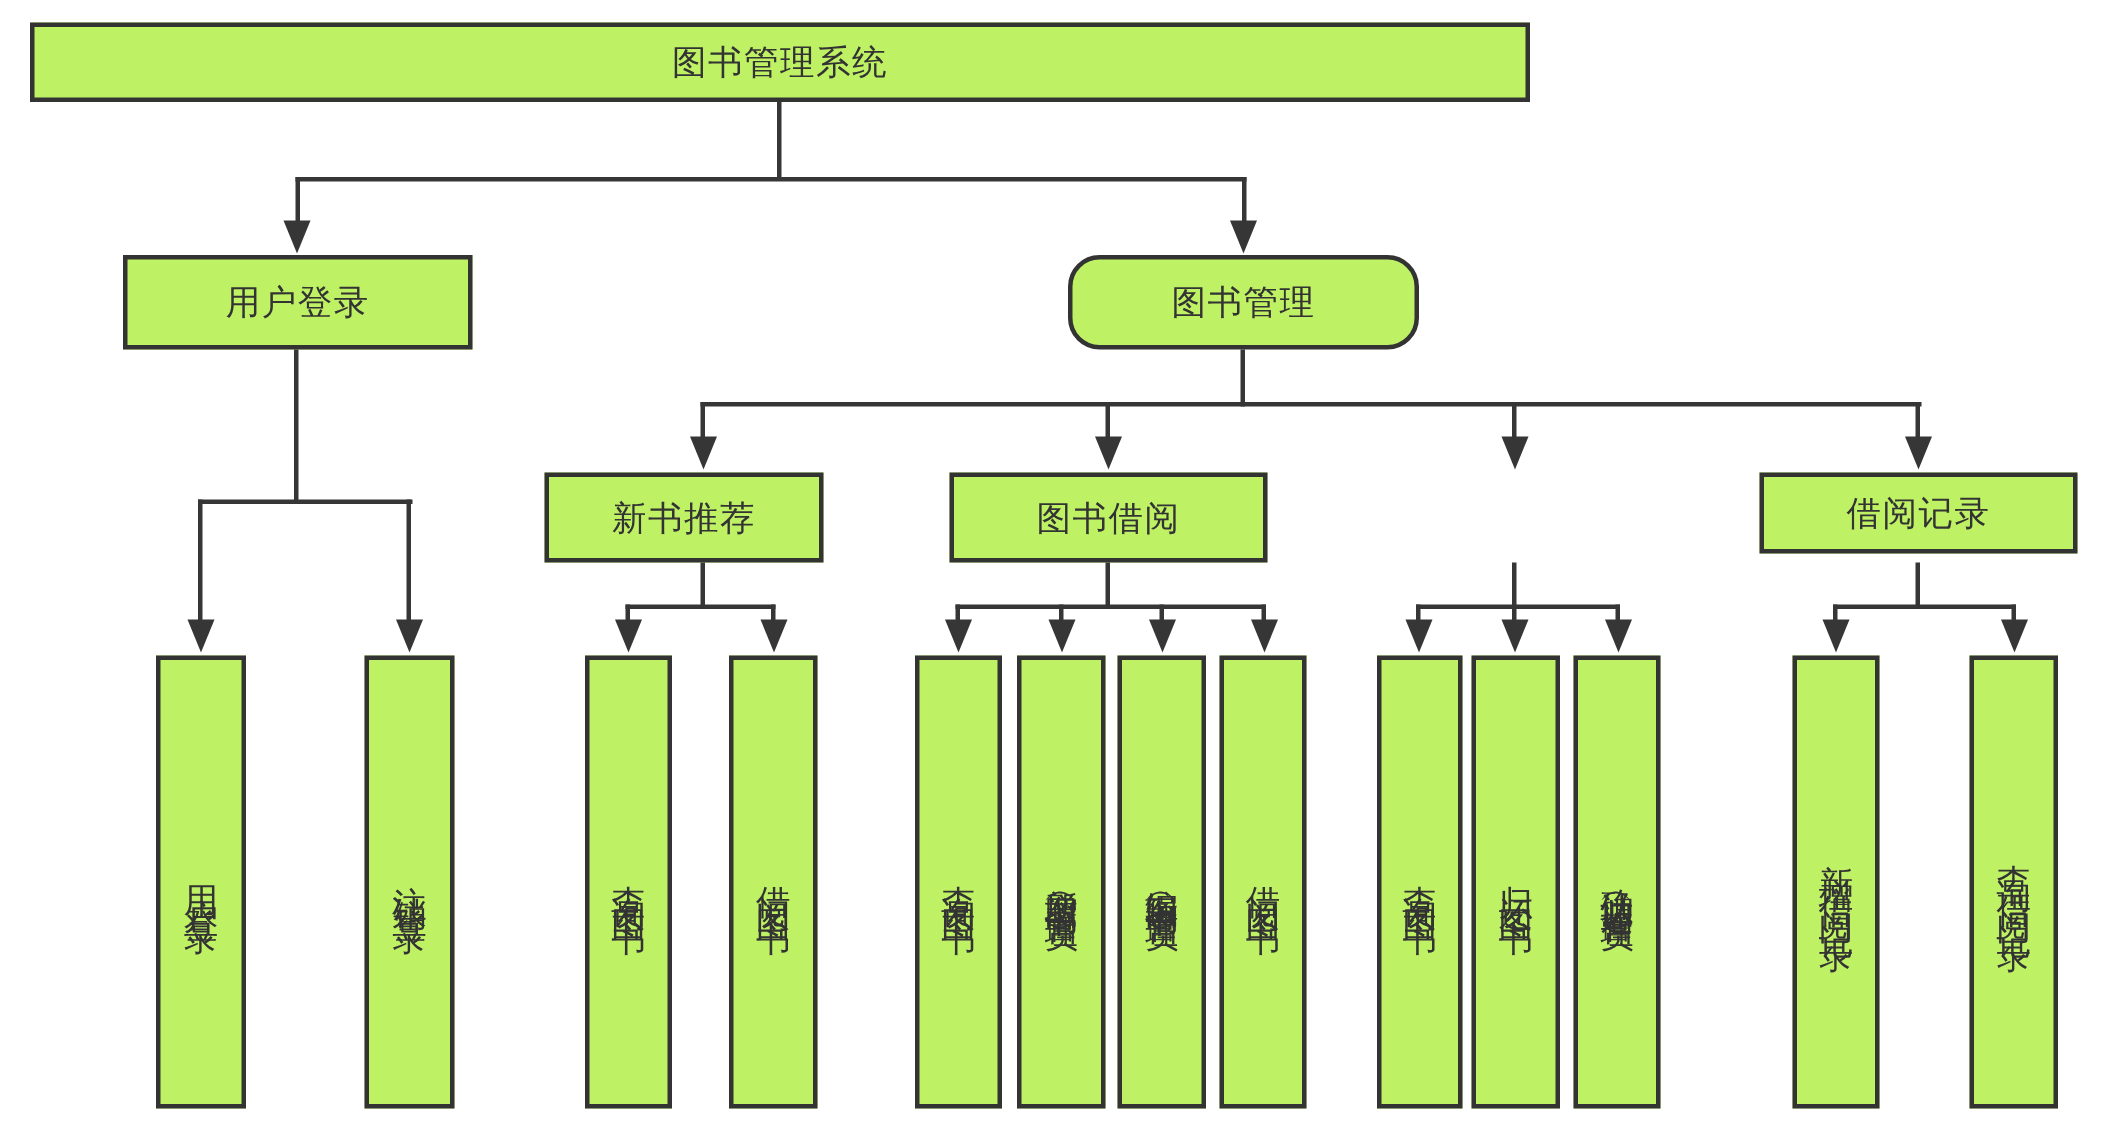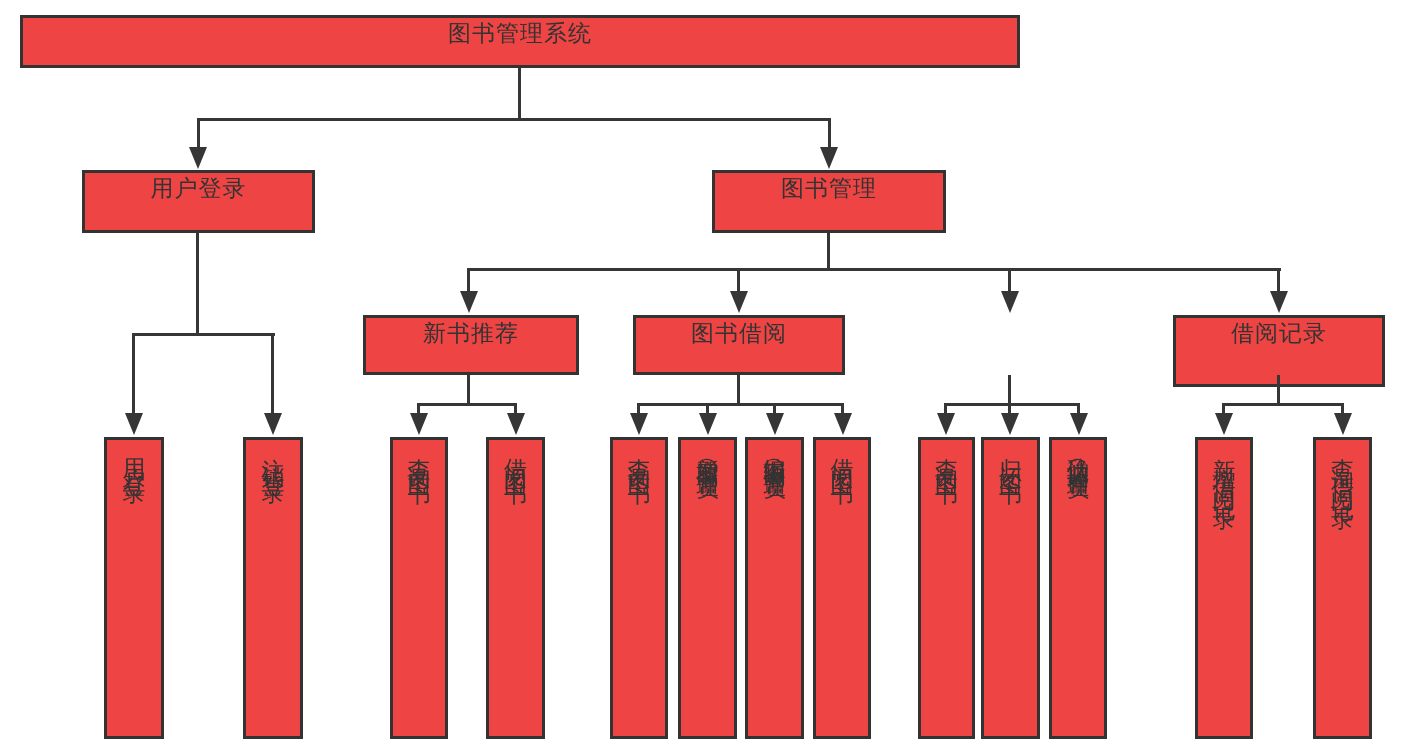--- a/index.html
+++ b/index.html
@@ -9,24 +9,25 @@
   }
   #canvas {
     position: relative;
     width: 1405px;
     height: 747px;
     background: #ffffff;
     overflow: hidden;
   }
   .node {
     position: absolute;
-    background: #ef4444;
+    background: #bef264;
     border: 3px solid #333333;
     box-sizing: border-box;
     display: flex;
+    align-items: center;
     justify-content: center;
     color: #333333;
   }
   .hlabel {
     font-size: 23px;
     letter-spacing: 1px;
     color: #333333;
     white-space: nowrap;
   }
   .leaf {
@@ -78,21 +79,21 @@
     <div class="line" style="left:197px; top:118px; width:634px; height:3px;"></div>
     <div class="line" style="left:197px; top:118px; width:3px;  height:30px;"></div>
     <div class="arrow" style="left:189px; top:147px;"></div>
     <div class="line" style="left:828px; top:118px; width:3px;  height:30px;"></div>
     <div class="arrow" style="left:820px; top:147px;"></div>
   </div>
 
   <div class="node" style="left:82px; top:170px; width:233px; height:63px;">
     <span class="hlabel">用户登录</span>
   </div>
-  <div class="node" style="left:712px; top:170px; width:234px; height:63px;">
+  <div class="node" style="left:712px; top:170px; width:234px; height:63px;border-radius:21px;">
     <span class="hlabel">图书管理</span>
   </div>
 
   <div>
     <div class="line" style="left:196px; top:233px; width:3px;  height:103px;"></div>
     <div class="line" style="left:132px; top:333px; width:143px; height:3px;"></div>
     <div class="line" style="left:132px; top:333px; width:3px;  height:82px;"></div>
     <div class="arrow" style="left:125px; top:413px;"></div>
     <div class="line" style="left:271px; top:333px; width:3px;  height:82px;"></div>
     <div class="arrow" style="left:264px; top:413px;"></div>
@@ -104,27 +105,27 @@
     <div class="line" style="left:467px;  top:268px; width:3px;   height:25px;"></div>
     <div class="arrow" style="left:460px;  top:291px;"></div>
     <div class="line" style="left:737px;  top:268px; width:3px;   height:25px;"></div>
     <div class="arrow" style="left:730px;  top:291px;"></div>
     <div class="line" style="left:1008px; top:268px; width:3px;   height:25px;"></div>
     <div class="arrow" style="left:1001px; top:291px;"></div>
     <div class="line" style="left:1277px; top:268px; width:3px;   height:25px;"></div>
     <div class="arrow" style="left:1270px; top:291px;"></div>
   </div>
 
-  <div class="node" style="left:363px; top:315px; width:216px; height:60px;">
+  <div class="node" style="left:363px; top:315px; width:186px; height:60px;">
     <span class="hlabel">新书推荐</span>
   </div>
   <div class="node" style="left:633px; top:315px; width:212px; height:60px;">
     <span class="hlabel">图书借阅</span>
   </div>
-  <div class="node" style="left:1173px; top:315px; width:212px; height:72px;">
+  <div class="node" style="left:1173px; top:315px; width:212px; height:54px;">
     <span class="hlabel">借阅记录</span>
   </div>
 
   <div>
     <div class="line" style="left:467px; top:375px; width:3px;   height:31px;"></div>
     <div class="line" style="left:417px; top:403px; width:100px; height:3px;"></div>
     <div class="line" style="left:417px; top:403px; width:3px;   height:11px;"></div>
     <div class="arrow" style="left:410px; top:413px;"></div>
     <div class="line" style="left:514px; top:403px; width:3px;   height:11px;"></div>
     <div class="arrow" style="left:507px; top:413px;"></div>

